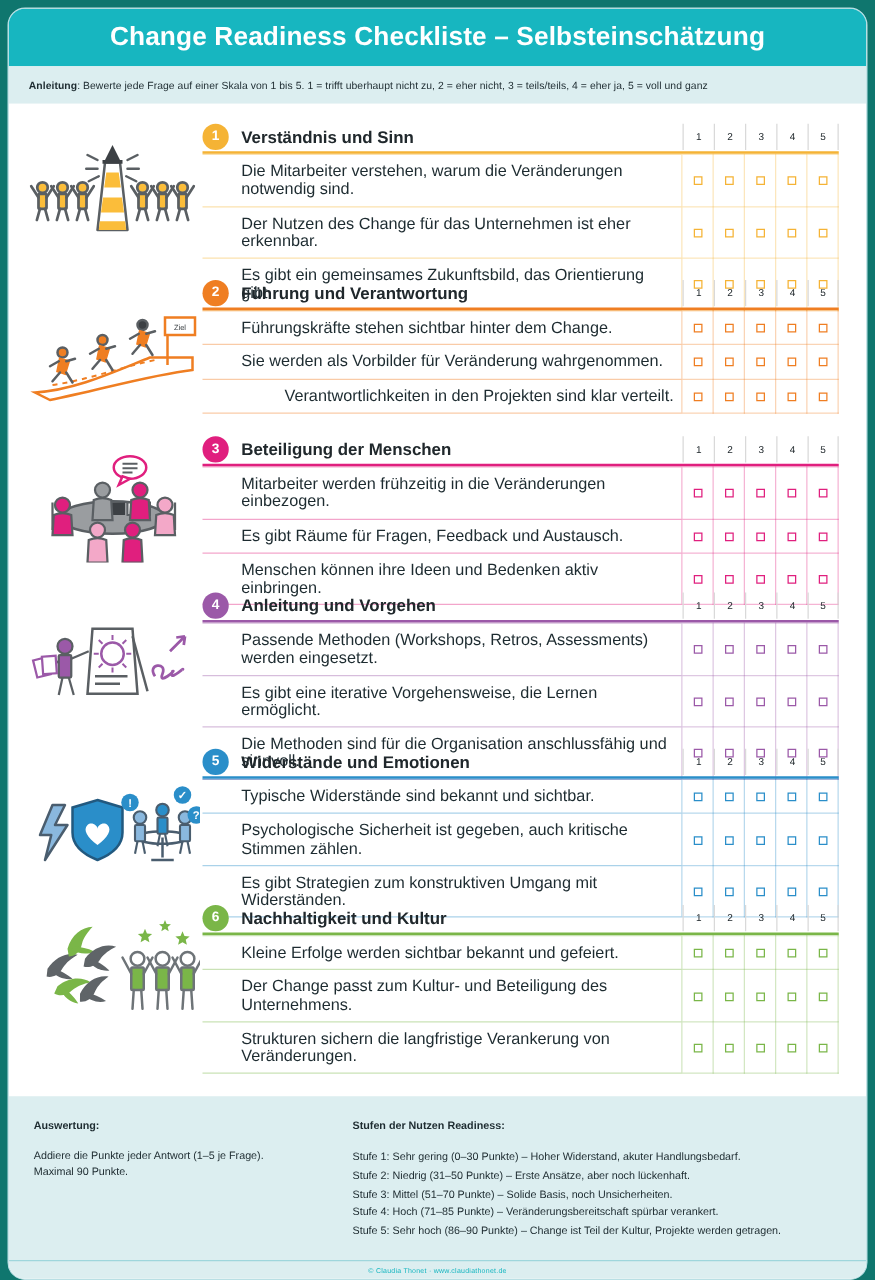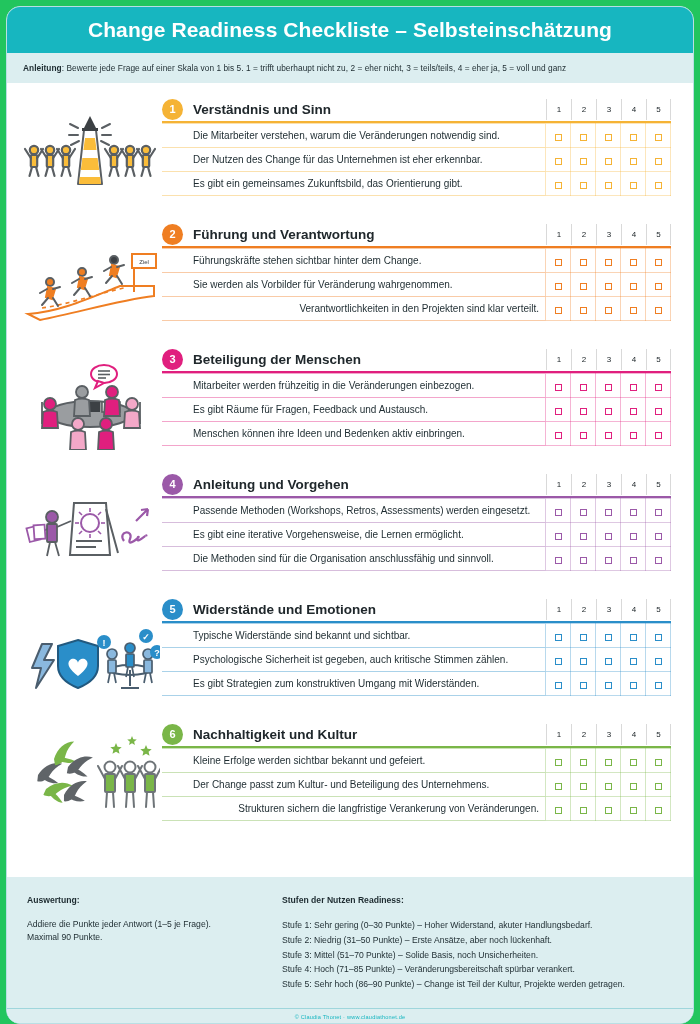--- a/index.html
+++ b/index.html
@@ -4,21 +4,21 @@
 <style>
   * { box-sizing: border-box; margin:0; padding:0; }
   html, body {
     width: 700px; height: 1024px;
     font-family: "Liberation Sans", sans-serif;
     background: #ffffff;
   }
   .page {
     position: relative;
     width: 700px; height: 1024px;
-    background: #22c55e;
+    background: #0f766e;
     padding: 6px 6px 0 6px;
   }
   .card {
     position: relative;
     width: 688px; height: 1018px;
     border: 1px solid #b9dfe4;
     border-radius: 14px;
     background: #ffffff;
     overflow: hidden;
     display: flex;
@@ -116,21 +116,21 @@
   }
   .scale-head div:last-child { border-right: 1px solid #d9d9d9; }
 
   table.qs {
     width: 100%;
     border-collapse: collapse;
     margin-top: 0px;
     table-layout: fixed;
   }
   table.qs td.q {
-    font-size: 10px;
+    font-size: 13px;
     color: #1d2b30;
     padding: 6px 6px 6px 31px;
     line-height: 1.1;
   }
   table.qs td.cb {
     width: 25px;
     text-align: center;
     vertical-align: middle;
   }
   .box {
@@ -758,21 +758,21 @@
                 </tr>
                 <tr>
                   <td class="q" style="border-bottom:1px solid #7ab64866;border-top:1px solid #7ab64866;">Der Change passt zum Kultur- und Beteiligung des Unternehmens.</td>
                   <td class="cb" style="border:1px solid #7ab64855;"><span class="box" style="border-color:#7ab648"></span></td>
                   <td class="cb" style="border:1px solid #7ab64855;"><span class="box" style="border-color:#7ab648"></span></td>
                   <td class="cb" style="border:1px solid #7ab64855;"><span class="box" style="border-color:#7ab648"></span></td>
                   <td class="cb" style="border:1px solid #7ab64855;"><span class="box" style="border-color:#7ab648"></span></td>
                   <td class="cb" style="border:1px solid #7ab64855;"><span class="box" style="border-color:#7ab648"></span></td>
                 </tr>
                 <tr>
-                  <td class="q" style="border-bottom:1px solid #7ab64866;border-top:1px solid #7ab64866;text-align:right;">Strukturen sichern die langfristige Verankerung von Veränderungen.</td>
+                  <td class="q" style="border-bottom:1px solid #7ab64866;border-top:1px solid #7ab64866;">Strukturen sichern die langfristige Verankerung von Veränderungen.</td>
                   <td class="cb" style="border:1px solid #7ab64855;"><span class="box" style="border-color:#7ab648"></span></td>
                   <td class="cb" style="border:1px solid #7ab64855;"><span class="box" style="border-color:#7ab648"></span></td>
                   <td class="cb" style="border:1px solid #7ab64855;"><span class="box" style="border-color:#7ab648"></span></td>
                   <td class="cb" style="border:1px solid #7ab64855;"><span class="box" style="border-color:#7ab648"></span></td>
                   <td class="cb" style="border:1px solid #7ab64855;"><span class="box" style="border-color:#7ab648"></span></td>
                 </tr>
               </tbody>
             </table>
           </div>
         </div>

